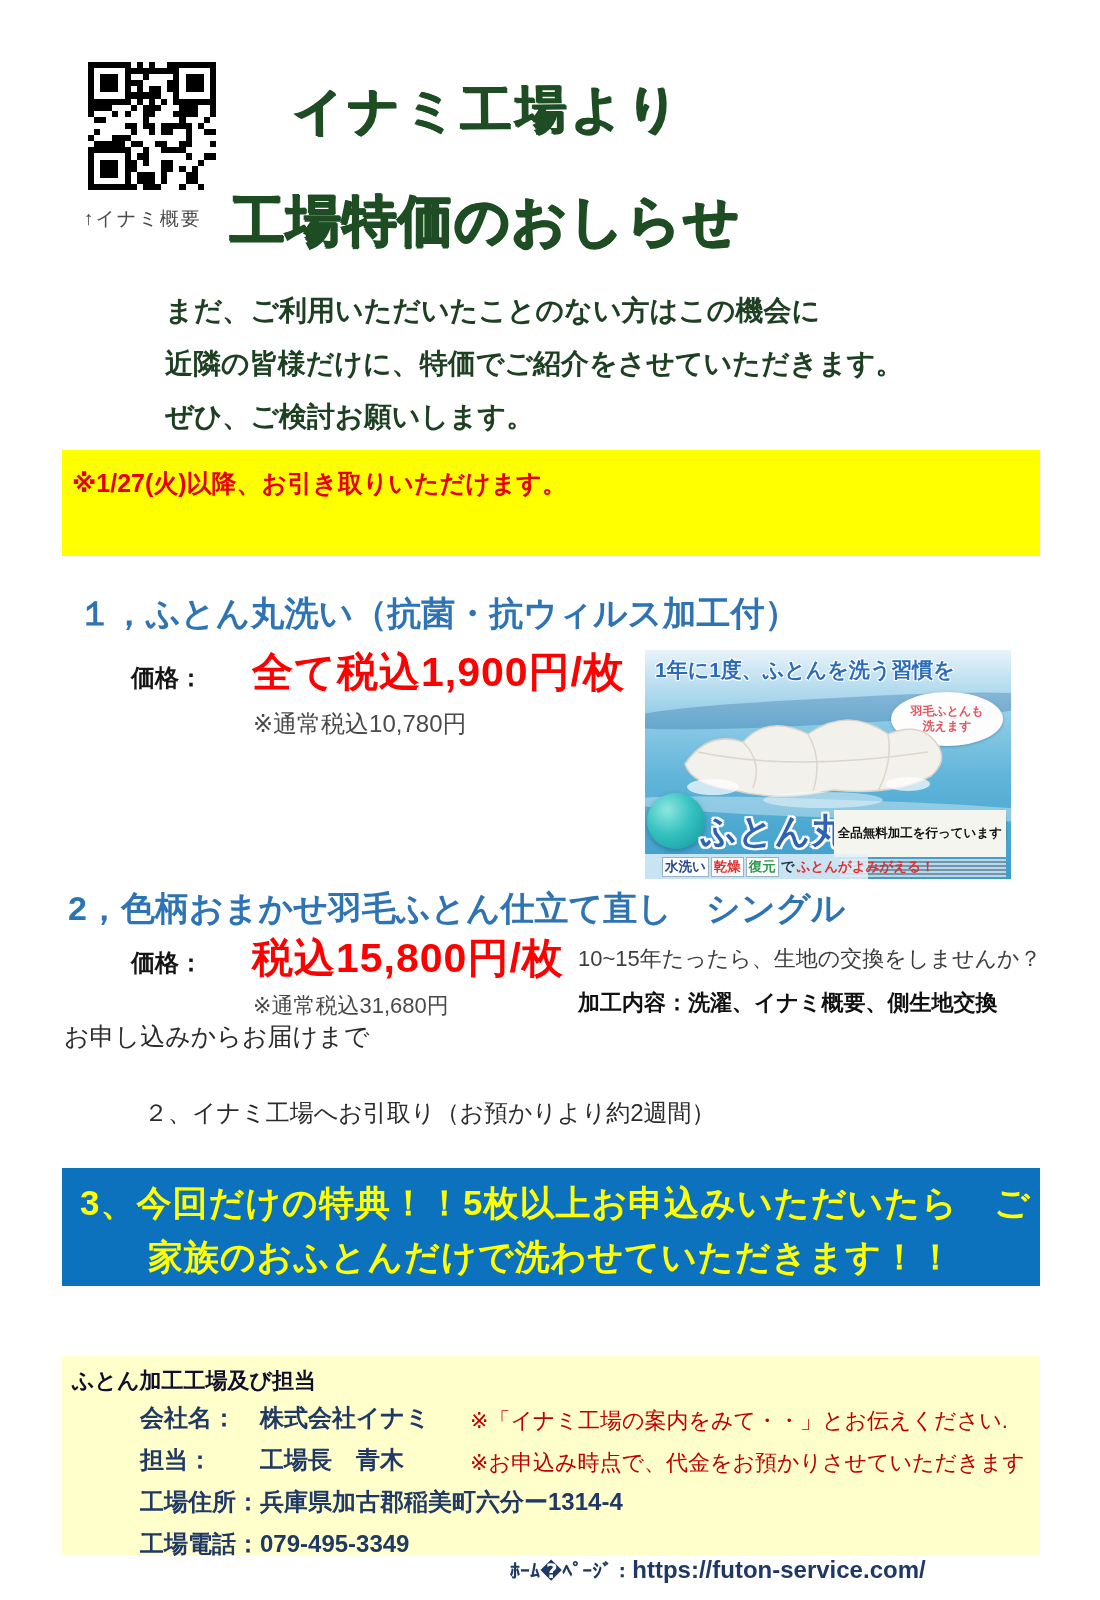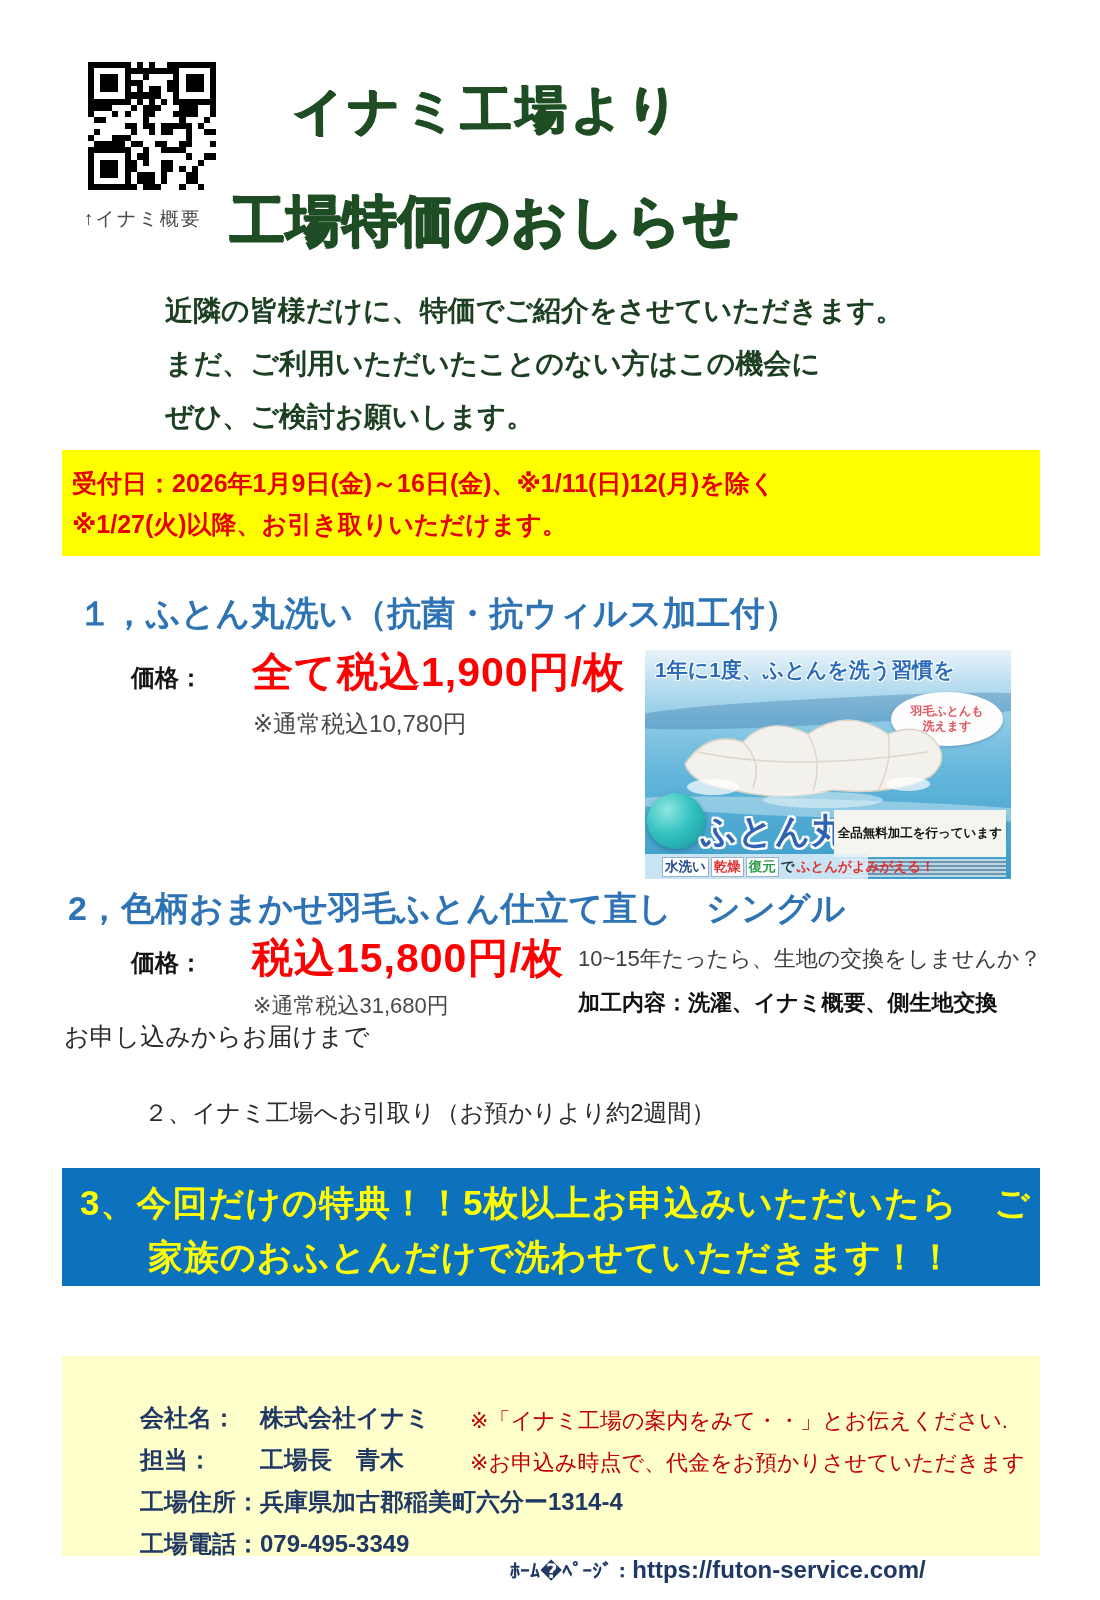--- a/index.html
+++ b/index.html
@@ -271,27 +271,26 @@
         <rect x="10" y="20" width="1" height="1" fill="#000"></rect>
         <rect x="11" y="20" width="1" height="1" fill="#000"></rect>
         <rect x="15" y="20" width="1" height="1" fill="#000"></rect>
         <rect x="18" y="20" width="1" height="1" fill="#000"></rect>
       </svg>
   </div>
   <div class="abs" id="qr-label">↑イナミ概要</div>
   <div class="abs" id="title1">イナミ工場より</div>
   <div class="abs" id="title2">工場特価のおしらせ</div>
   <div class="abs" id="intro">
+    <div>まだ、ご利用いただいたことのない方はこの機会に</div>
     <div>近隣の皆様だけに、特価でご紹介をさせていただきます。</div>
-    <div>まだ、ご利用いただいたことのない方はこの機会に</div>
     <div>ぜひ、ご検討お願いします。</div>
   </div>
 
   <div class="abs" id="notice">
-    <div>受付日：2026年1月9日(金)～16日(金)、※1/11(日)12(月)を除く</div>
     <div>※1/27(火)以降、お引き取りいただけます。</div>
   </div>
 
   <div class="abs sec-head" id="sec1-head">１，ふとん丸洗い（抗菌・抗ウィルス加工付）</div>
   <div class="abs price-label" id="p1-label">価格：</div>
   <div class="abs price-main" id="p1-main">全て税込1,900円/枚</div>
   <div class="abs price-note" id="p1-note">※通常税込10,780円</div>
 
   <div class="abs" id="promo">
     <div class="streak1"></div>
@@ -334,20 +333,21 @@
 
   <div class="abs" id="flow-title">お申し込みからお届けまで</div>
   <div class="abs" id="flow-step2">２、イナミ工場へお引取り（お預かりより約2週間）</div>
 
   <div class="abs" id="bonus">
     <div class="l1">3、今回だけの特典！！5枚以上お申込みいただいたら　ご</div>
     <div class="l2">家族のおふとんだけで洗わせていただきます！！</div>
   </div>
 
   <div class="abs" id="footer-box">
+    <div id="footer-title">ふとん加工工場及び担当</div>
     <div id="f-row1-l" class="f-navy">会社名：　株式会社イナミ</div>
     <div id="f-row1-r" class="f-red">※「イナミ工場の案内をみて・・」とお伝えください.</div>
     <div id="f-row2-l" class="f-navy">担当：　　工場長　青木</div>
     <div id="f-row2-r" class="f-red">※お申込み時点で、代金をお預かりさせていただきます</div>
     <div id="f-row3-l" class="f-navy">工場住所：兵庫県加古郡稲美町六分ー1314-4</div>
     <div id="f-row4-l" class="f-navy">工場電話：079-495-3349</div>
     <div id="f-row4-r" class="f-navy">
       <span class="hp-label">ﾎｰﾑ�ﾍﾟｰｼﾞ：</span><span>https://futon-service.com/</span>
     </div>
   </div>

